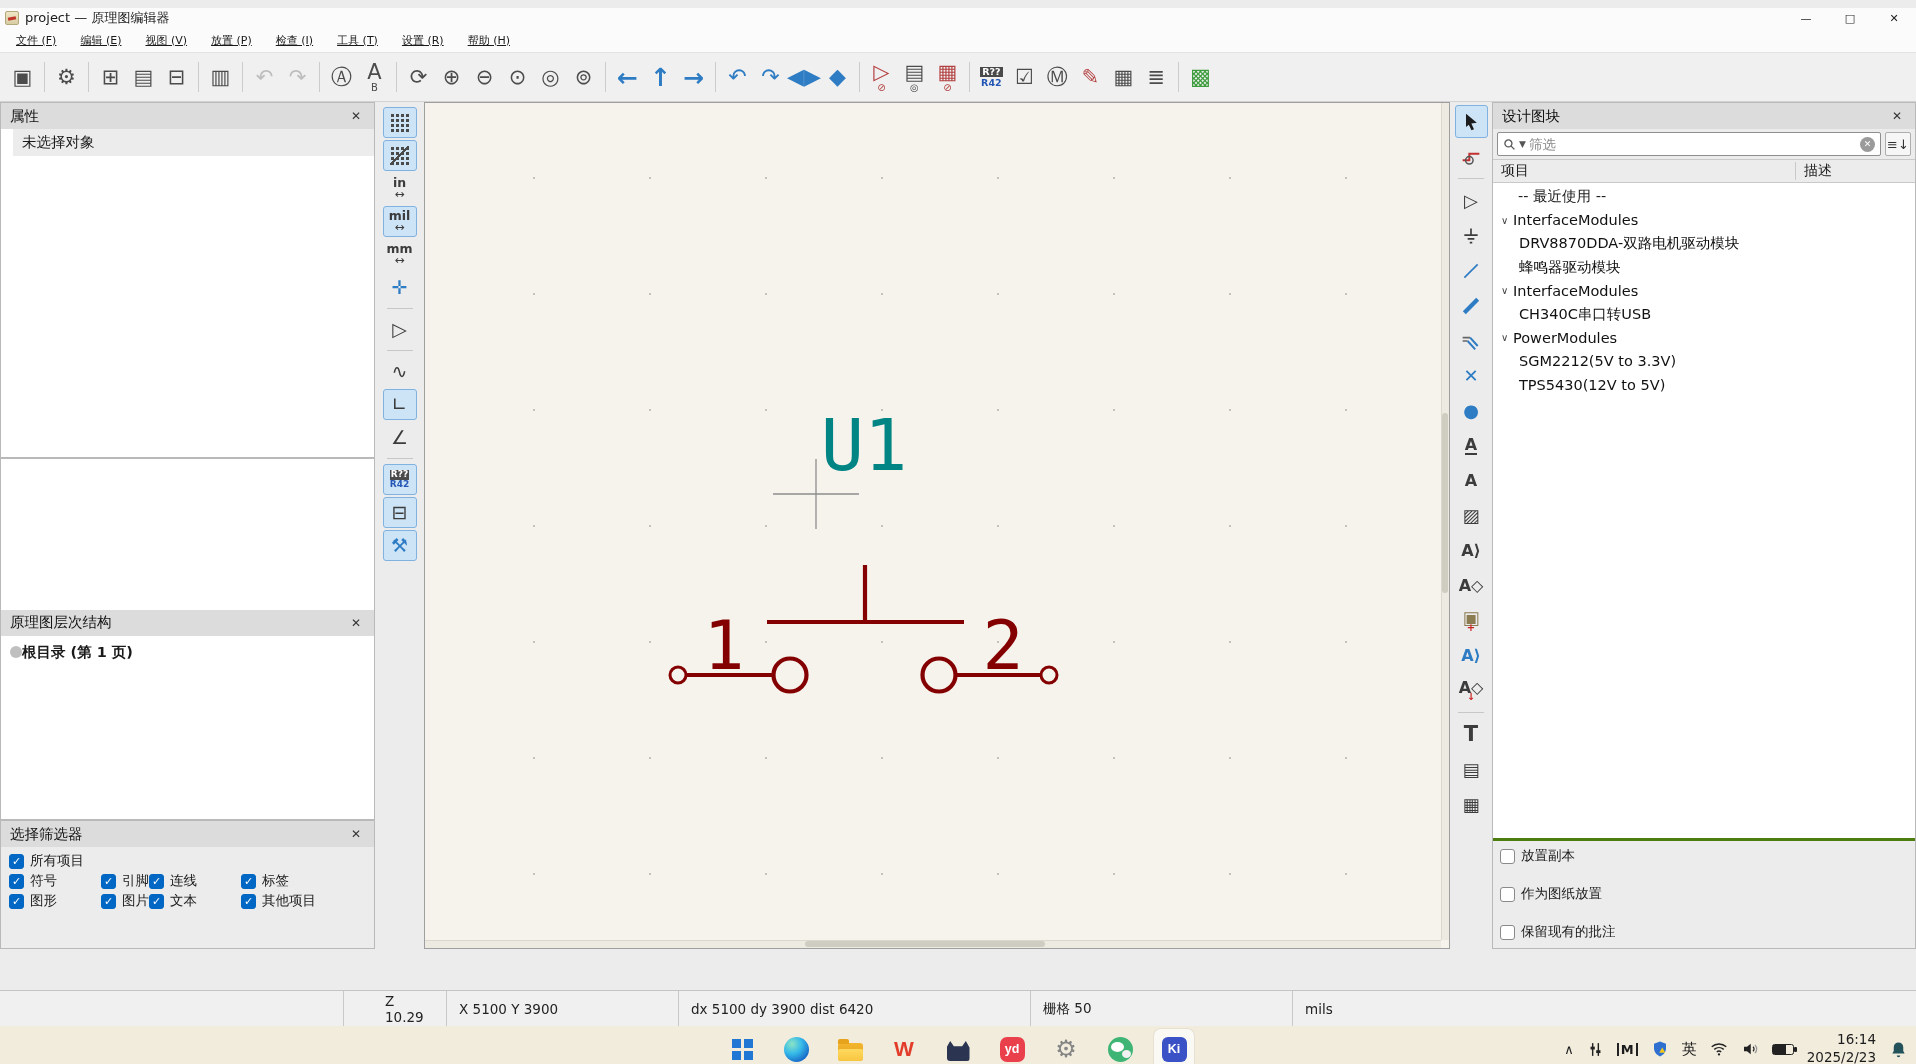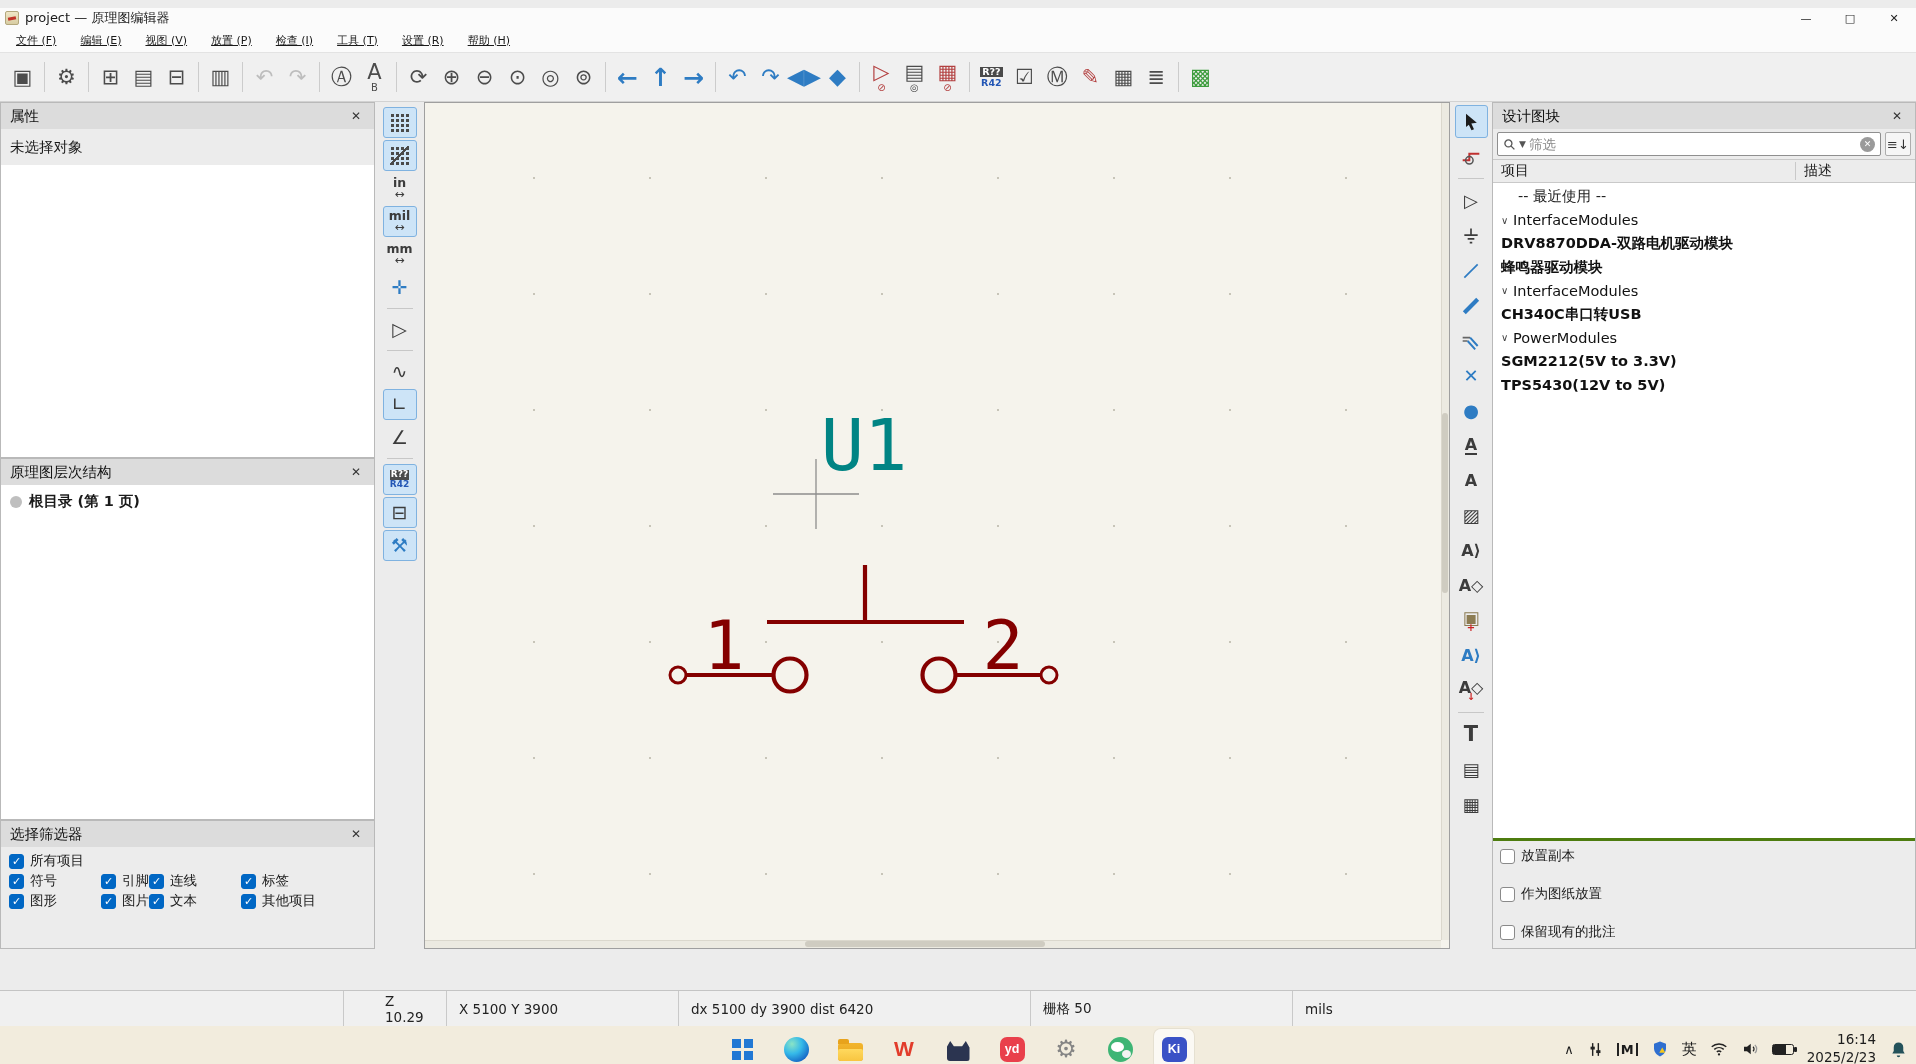--- a/index.html
+++ b/index.html
@@ -33,25 +33,25 @@
 
   
   .main { height:888px; display:flex; align-items:flex-start; background:#ececec; }
 
   
   .leftcol { width:375px; height:847px; display:flex; flex-direction:column; }
   .panel { background:#fff; border:1px solid #b9b9b9; display:flex; flex-direction:column; }
   .panel-h { height:26px; flex:0 0 26px; background:#dcdcdc; display:flex; align-items:center; padding:0 9px; font-size:14.5px; color:#111; }
   .panel-x { margin-left:auto; font-size:12px; color:#333; width:18px; text-align:center; }
   .p-props { height:356px; }
-  .p-hier  { height:362px; }
+  .p-hier  { height:362px;justify-content:center; }
   .p-filter{ height:129px; }
-  .props-empty { height:36px; background:#ececec; display:flex; align-items:center; padding:0 9px; font-size:14.5px; }
+  .props-empty { height:27px; background:#ececec; display:flex; align-items:center; padding:0 9px; font-size:14.5px;margin-left:12px; }
   .props-blank { flex:1; background:#fff; }
-  .hier-root { padding:7px 9px; display:flex; align-items:center; gap:7px; font-weight:bold; font-size:14.5px; }
+  .hier-root { padding:7px 9px; display:flex; align-items:center; font-weight:bold; font-size:14.5px; }
   .dot { width:12px; height:12px; border-radius:50%; background:#bfbfbf; }
   .filter-body { flex:1; background:#ececec; display:flex; flex-wrap:wrap; align-content:flex-start; padding:4px 8px 0; }
   .fitem { display:flex; align-items:center; gap:6px; height:20px; font-size:13.5px; width:92px; }
   .fitem.full { width:100%; }
   .fitem.wide { width:auto; }
   .cb { width:15px; height:15px; border-radius:3px; flex:0 0 15px; display:flex; align-items:center; justify-content:center;
         font-size:11px; background:#fff; border:1px solid #8a8a8a; color:#fff; }
   .cb.on { background:#0067c4; border-color:#0067c4; }
 
   
@@ -98,21 +98,21 @@
   .sclear { width:15px; height:15px; border-radius:50%; background:#9a9a9a; color:#fff; font-size:9px; display:flex; align-items:center; justify-content:center; }
   .sinsert { width:26px; height:24px; border:1px solid #adadad; border-radius:2px; background:#f6f6f6; display:flex; align-items:center; justify-content:center; font-size:13px; color:#333; }
   .colshead { height:24px; display:flex; align-items:center; background:#ececec; border-top:1px solid #c9c9c9; border-bottom:1px solid #c9c9c9; font-size:14px; }
   .colshead .c1 { flex:0 0 302px; padding-left:8px; }
   .colshead .c2 { flex:1; padding-left:8px; border-left:1px solid #c9c9c9; }
   .treearea { flex:1; background:#fff; overflow:hidden; padding-top:2px; }
   .trow { height:23.5px; display:flex; align-items:center; font-size:14.5px; color:#111; }
   .trow .chev { width:20px; padding-left:8px; font-size:10px; color:#444; flex:0 0 20px; }
   .trow.recent .tlabel { padding-left:25px; color:#222; }
   .trow.group .tlabel { padding-left:0; }
-  .trow.child .tlabel { padding-left:8px;font-weight:bold; }
+  .trow.child .tlabel { padding-left:26px; }
   .optrows { border-top:3px solid #4d7c0f; background:#ececec; padding:5px 7px 6px; display:flex; flex-direction:column; gap:18px; }
   .optrows .fitem { width:auto; font-size:13.5px; }
 
   
   .statusbar { height:36px; background:#f0f0f0; border-top:1px solid #c4c4c4; display:flex; align-items:stretch; }
   .sf { display:flex; align-items:center; padding:0 12px; font-size:13.5px; color:#222; border-left:1px solid #c9c9c9; }
   .sf.w0 { flex:0 0 343px; border-left:none; }
   .sf.w1 { flex:0 0 103px;padding-left:41px; }
   .sf.w2 { flex:0 0 232px; }
   .sf.w3 { flex:0 0 352px; }

